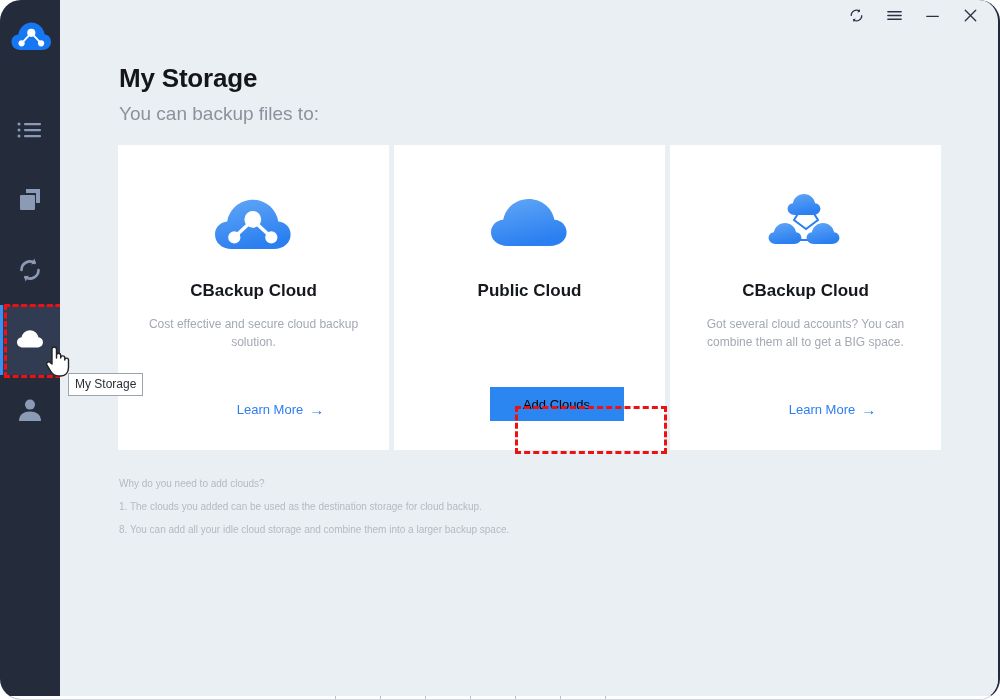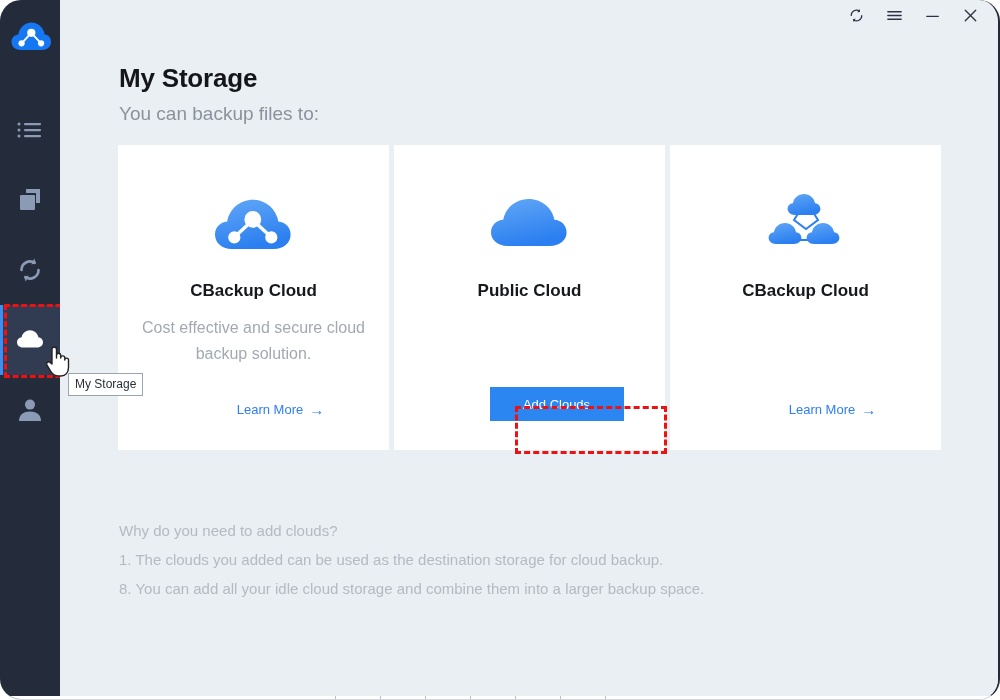--- a/index.html
+++ b/index.html
@@ -148,22 +148,22 @@
   .card-title {
     margin-top: 22px;
     font-size: 17px;
     font-weight: bold;
     color: #15181d;
   }
   .card-desc {
     margin-top: 14px;
     width: 228px;
     text-align: center;
-    font-size: 16px;
-    line-height: 26px;
+    font-size: 12px;
+    line-height: 18px;
     color: #a3a9b2;
   }
   .card-action {
     position: absolute;
     bottom: 0; left: 0;
     width: 325px;
     display: flex;
     justify-content: center;
   }
   .learn-more {
@@ -174,41 +174,40 @@
     align-items: center;
     gap: 6px;
     cursor: pointer;
   }
   .learn-arrow { font-size: 15px; line-height: 1; }
 
   .add-btn {
     margin-bottom: 29px;
     width: 134px; height: 34px;
     background: #2b86f2;
-    color: #ffffff;
+    color: #000000;
     border: none;
     font-family: "Liberation Sans", sans-serif;
     font-size: 13px;
     cursor: pointer;
   }
   #btn-highlight {
     position: absolute;
     left: 455px; top: 376px;
     width: 152px; height: 48px;
     border: 3px dashed #ee1111;
     pointer-events: none;
   }
 
   
   #notes {
     position: absolute;
     left: 59px; top: 448px;
     color: #b4bac2;
-    font-size: 15px;
-    margin-top: 44px;
+    font-size: 10px;
   }
   #notes .note-line { margin-bottom: 12px; }
   #notes .note-line:last-child { margin-bottom: 0; }
 
   
   #taskbar-strip {
     position: absolute;
     left: 0; bottom: 0;
     width: 1000px; height: 3px;
     background: #ffffff;
@@ -388,20 +387,21 @@
             <path d="M31 33 L43 14 L55 33 L43 42 Z" stroke="#2b7ff0" stroke-width="2" fill="none"></path>
             <path d="M24 53 L62 53" stroke="#2b7ff0" stroke-width="2" fill="none"></path>
             <g fill="url(#g3)">
               <path d="M32 28 C27.2 28 24.6 25 24.6 21.8 C24.6 18.8 26.9 16.4 29.9 16.2 C30.8 10.9 35.4 6.9 41 6.9 C46.6 6.9 51.2 10.9 52.1 16.2 C55.1 16.4 57.4 18.8 57.4 21.8 C57.4 25 54.8 28 50 28 Z"></path>
               <path d="M13 57 C8.2 57 5.6 54 5.6 50.8 C5.6 47.8 7.9 45.4 10.9 45.2 C11.8 39.9 16.4 35.9 22 35.9 C27.6 35.9 32.2 39.9 33.1 45.2 C36.1 45.4 38.4 47.8 38.4 50.8 C38.4 54 35.8 57 31 57 Z"></path>
               <path d="M51 57 C46.2 57 43.6 54 43.6 50.8 C43.6 47.8 45.9 45.4 48.9 45.2 C49.8 39.9 54.4 35.9 60 35.9 C65.6 35.9 70.2 39.9 71.1 45.2 C74.1 45.4 76.4 47.8 76.4 50.8 C76.4 54 73.8 57 69 57 Z"></path>
             </g>
           </svg>
         </span>
         <div class="card-title">CBackup Cloud</div>
+        <div class="card-desc">Got several cloud accounts? You can combine them all to get a BIG space.</div>
         <div class="card-action">
           <span class="learn-more">
             <span>Learn More</span>
             <span class="learn-arrow">→</span>
           </span>
         </div>
       </div>
     </div>
 
     <div id="btn-highlight"></div>

